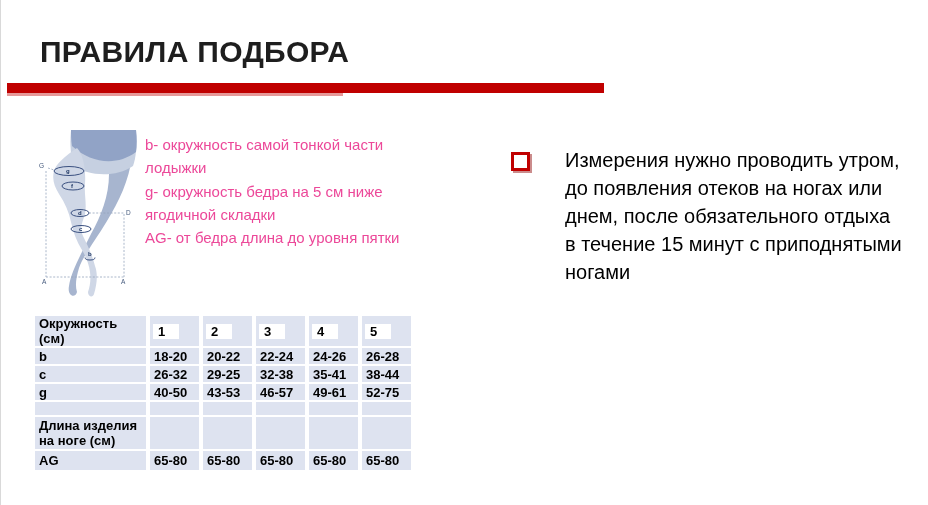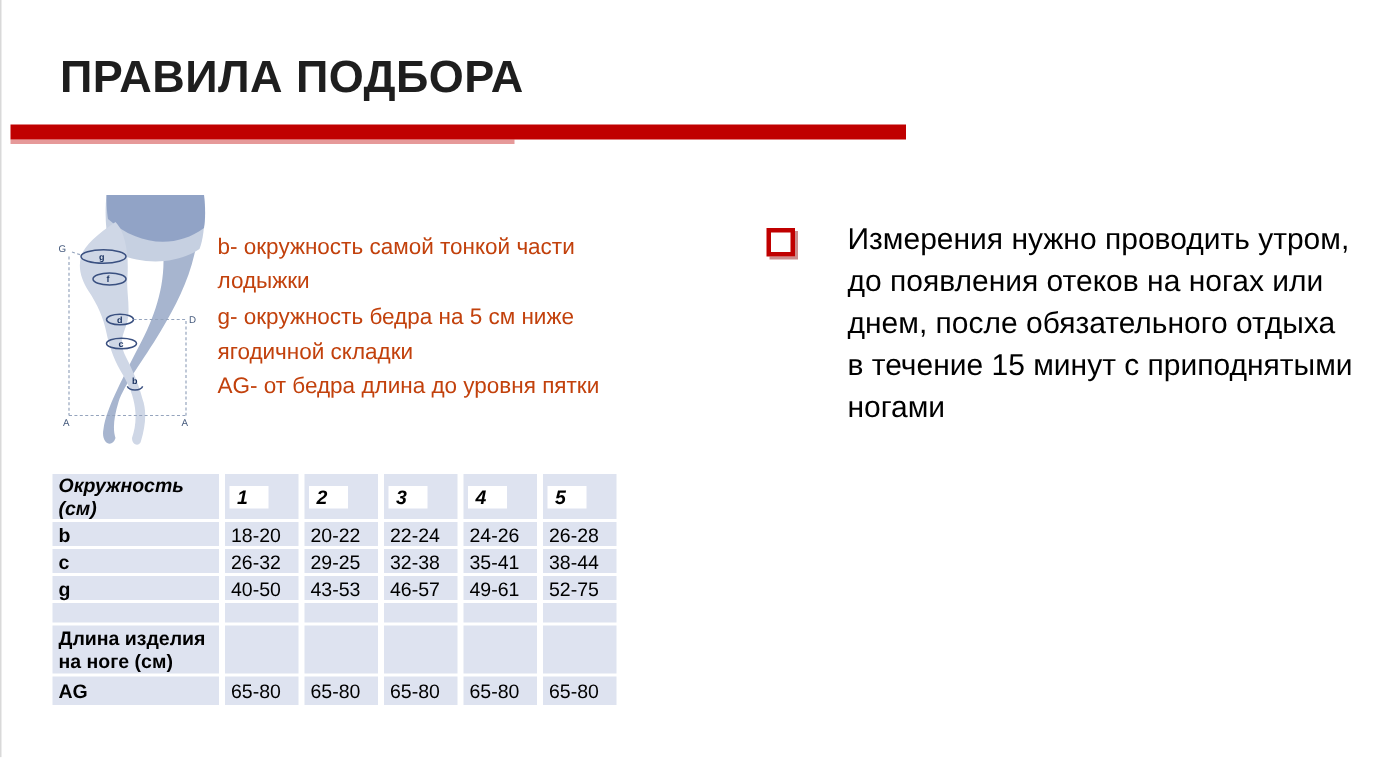--- a/index.html
+++ b/index.html
@@ -16,21 +16,21 @@
     font-size:30px;font-weight:800;color:#1e1e1e;
     letter-spacing:0.3px;white-space:nowrap;
   }
   .bar-main{position:absolute;left:7px;top:83px;width:597px;height:10px;background:#C00000;}
   .bar-sub{position:absolute;left:7px;top:93px;width:336px;height:3px;background:#C00000;opacity:.40;}
 
   .diagram{position:absolute;left:37px;top:126px;width:110px;height:178px;}
 
   .legend{
     position:absolute;left:145px;top:133px;width:285px;
-    font-size:15px;line-height:23.3px;color:#c2410c;margin-top:20px;
+    font-size:15px;line-height:23.3px;color:#ec4899;
   }
 
   .note{position:absolute;left:509px;top:146px;width:368px;padding-left:28px;box-sizing:content-box;}
   .note-bullet{
     position:absolute;left:2px;top:6px;
     width:13px;height:13px;background:#ffffff;
     border:3px solid #C00000;
     box-shadow:2px 2px 0 rgba(140,0,0,0.45);
   }
   .note-text{
@@ -41,26 +41,26 @@
   table.sizes{
     position:absolute;left:31px;top:314px;
     border-collapse:separate;border-spacing:4px 2px;
     font-size:13px;color:#000;
   }
   table.sizes th, table.sizes td{
     background:#dee3f0;
     padding:0 4px;
     text-align:left;vertical-align:middle;
     line-height:15px;
-    font-weight:400;
+    font-weight:700;
   }
   table.sizes .lbl{width:103px;font-weight:700;}
   table.sizes th{font-weight:700;}
   table.sizes td, table.sizes th{min-width:41px;}
-  tr.r-head th{height:16px;font-style:italic;}
+  tr.r-head th{height:16px;}
   tr.r-std td{height:16px;}
   tr.r-empty td{height:13px;}
   tr.r-dlina td{height:32px;}
   tr.r-ag td{height:19px;}
   .chip{
     display:inline-block;background:#ffffff;
     min-width:18px;padding:0 3px 0 5px;margin-left:-1px;
     font-weight:700;line-height:15px;
   }
 </style>

